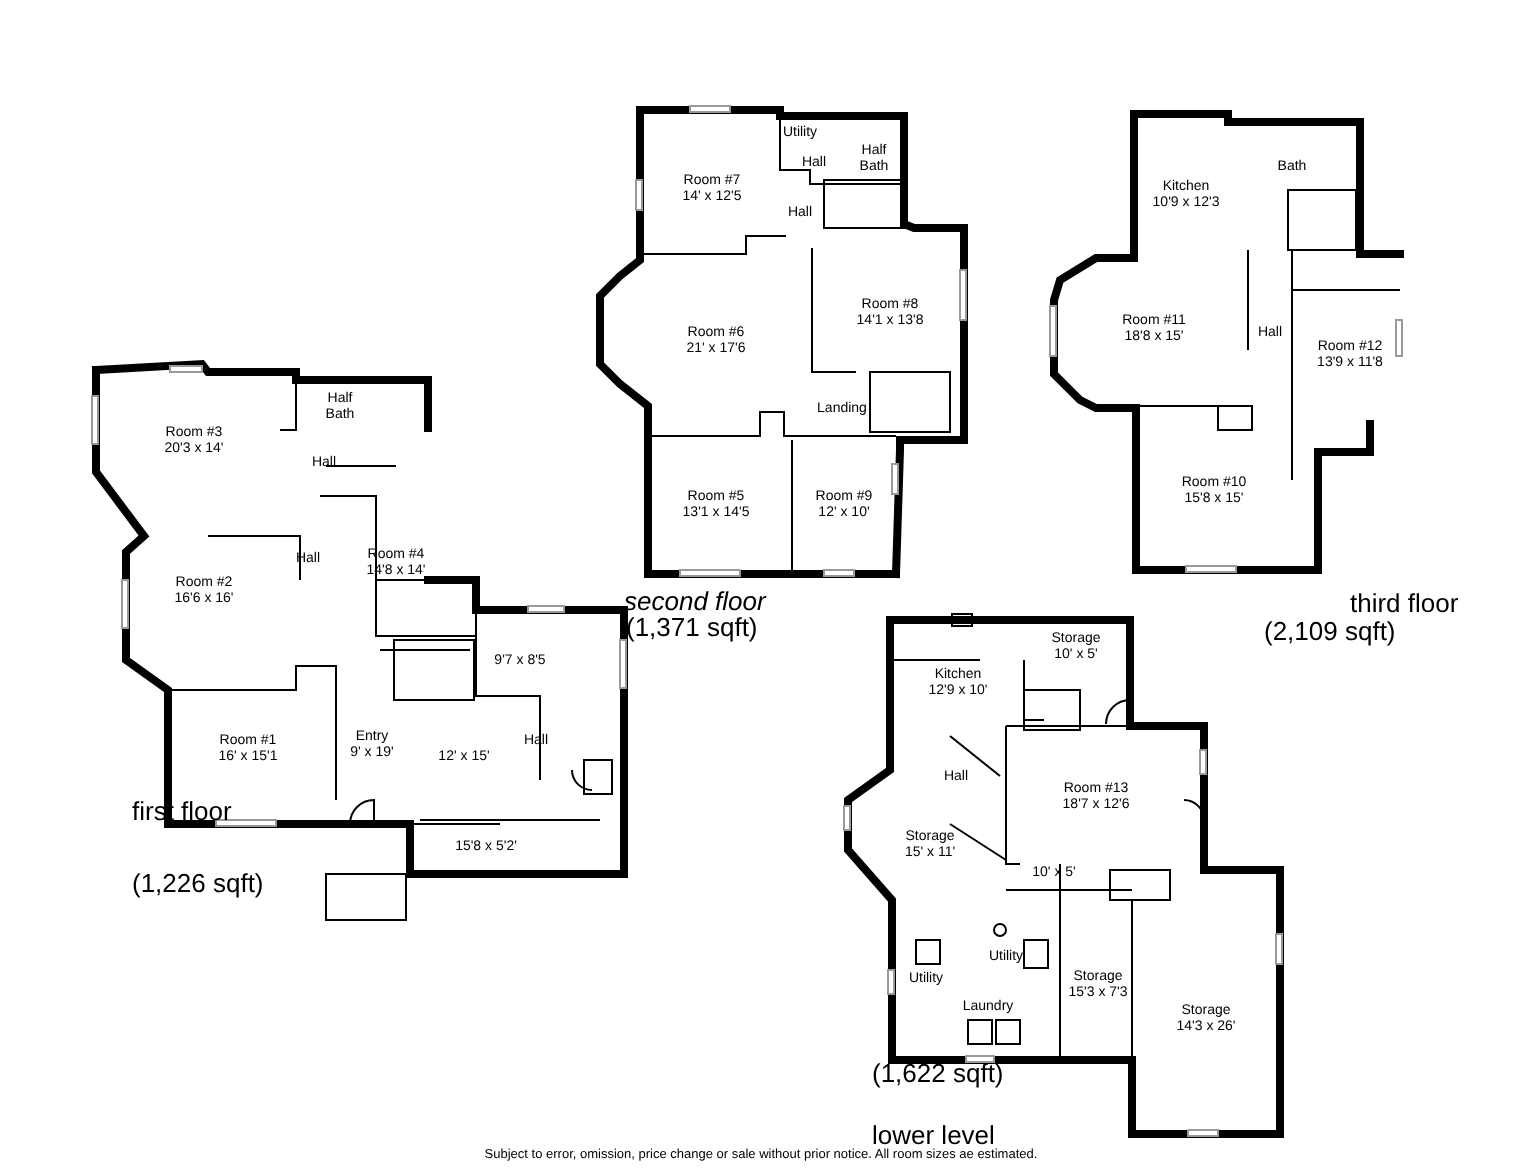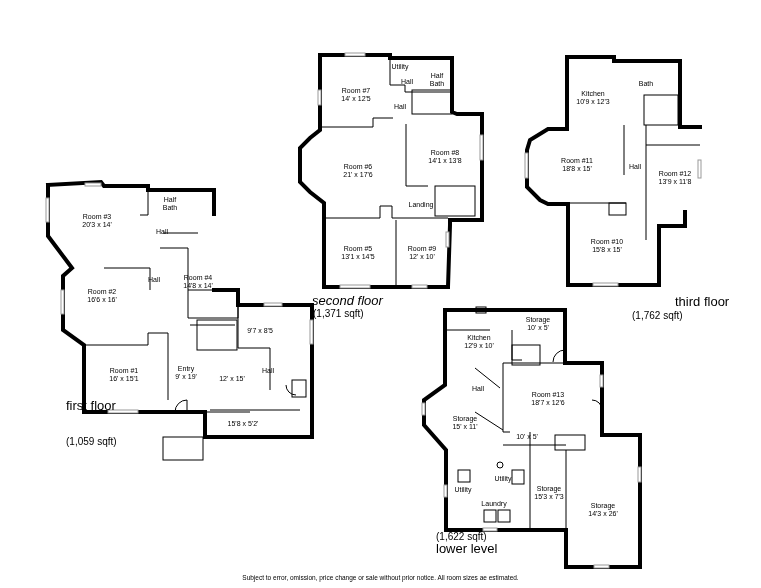--- a/index.html
+++ b/index.html
@@ -1,20 +1,20 @@
 <!DOCTYPE html>
 <html><head>
 <meta charset="utf-8">
 <style>
   html,body{margin:0;padding:0;background:#fff;}
   body{width:761px;height:588px;position:relative;overflow:hidden;font-family:"Liberation Sans",sans-serif;color:#000;}
   svg{position:absolute;left:0;top:0;}
   .lbl{position:absolute;font-size:7px;line-height:8px;text-align:center;white-space:nowrap;transform:translateX(-50%);}
   .floor-title{position:absolute;font-size:13px;line-height:14px;white-space:nowrap;}
-  .floor-sqft{position:absolute;font-size:10px;line-height:10px;white-space:nowrap;}
+  .floor-sqft{position:absolute;font-size:13px;line-height:10px;white-space:nowrap;}
   .disclaimer{position:absolute;left:0;width:761px;top:574px;text-align:center;font-size:6.5px;}
   .w{stroke:#000;stroke-width:4;fill:none;stroke-linecap:square;}
   .t{stroke:#000;stroke-width:1;fill:none;}
   .win{stroke:#999;stroke-width:1;fill:#fff;}
 </style>
 </head>
 <body>
 
 <svg width="761" height="588" viewBox="0 0 761 588">
 
@@ -145,21 +145,21 @@
   <div class="lbl" style="left:232px;top:375px;">
       <div>12' x 15'</div>
     </div>
   <div class="lbl" style="left:268px;top:367px;">
       <div>Hall</div>
     </div>
   <div class="lbl" style="left:243px;top:420px;">
       <div>15'8 x 5'2'</div>
     </div>
   <div class="floor-title" style="left:66px;top:399px;">first floor</div>
-  <div class="floor-sqft" style="left:66px;top:437px;">(1,059 sqft)</div>
+  <div class="floor-sqft" style="left:66px;top:437px;">(1,226 sqft)</div>
 </div>
 
 <div>
   <div class="lbl" style="left:356px;top:87px;">
       <div>Room #7</div>
       <div>14' x 12'5</div>
     </div>
   <div class="lbl" style="left:400px;top:63px;">
       <div>Utility</div>
     </div>
@@ -213,21 +213,21 @@
     </div>
   <div class="lbl" style="left:675px;top:170px;">
       <div>Room #12</div>
       <div>13'9 x 11'8</div>
     </div>
   <div class="lbl" style="left:607px;top:238px;">
       <div>Room #10</div>
       <div>15'8 x 15'</div>
     </div>
   <div class="floor-title" style="left:631px;top:295px;margin-left:44px;">third floor</div>
-  <div class="floor-sqft" style="left:632px;top:311px;">(1,762 sqft)</div>
+  <div class="floor-sqft" style="left:632px;top:311px;">(2,109 sqft)</div>
 </div>
 
 <div>
   <div class="lbl" style="left:538px;top:316px;">
       <div>Storage</div>
       <div>10' x 5'</div>
     </div>
   <div class="lbl" style="left:479px;top:334px;">
       <div>Kitchen</div>
       <div>12'9 x 10'</div>
@@ -256,17 +256,17 @@
       <div>Storage</div>
       <div>15'3 x 7'3</div>
     </div>
   <div class="lbl" style="left:494px;top:500px;">
       <div>Laundry</div>
     </div>
   <div class="lbl" style="left:603px;top:502px;">
       <div>Storage</div>
       <div>14'3 x 26'</div>
     </div>
-  <div class="floor-title" style="left:436px;top:542px;">lower level</div>
+  <div class="floor-title" style="left:436px;top:561px;">lower level</div>
   <div class="floor-sqft" style="left:436px;top:532px;">(1,622 sqft)</div>
 </div>
 
 <div class="disclaimer">Subject to error, omission, price change or sale without prior notice. All room sizes ae estimated.</div>
 
 </body></html>

